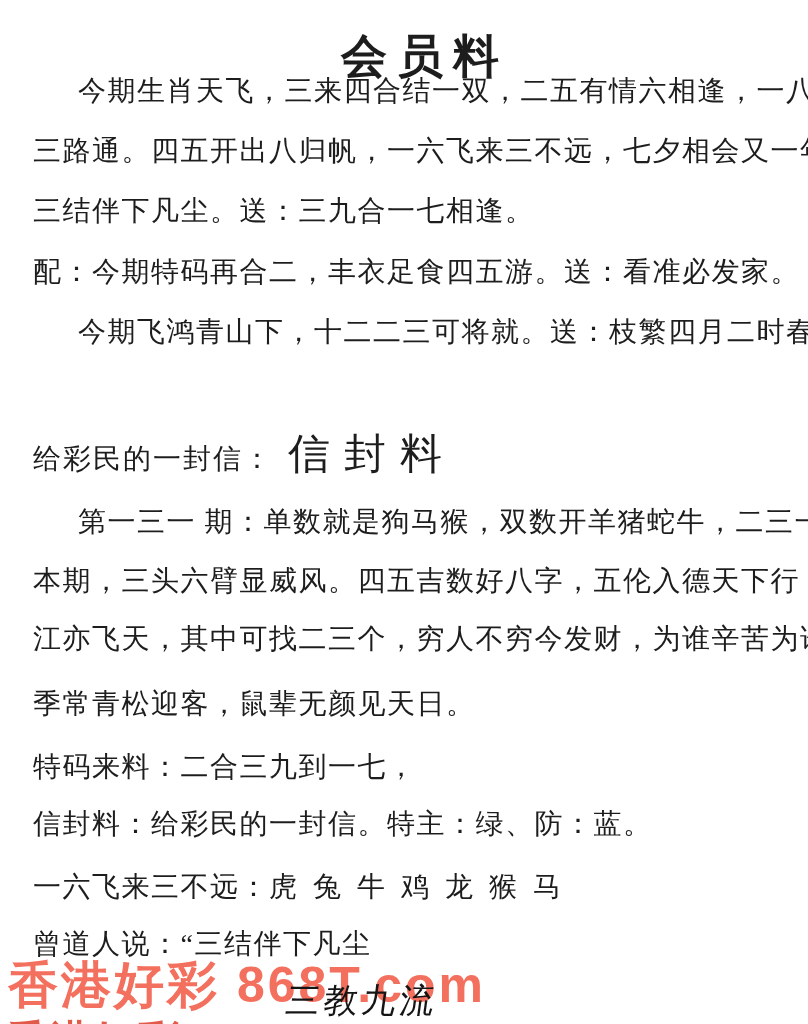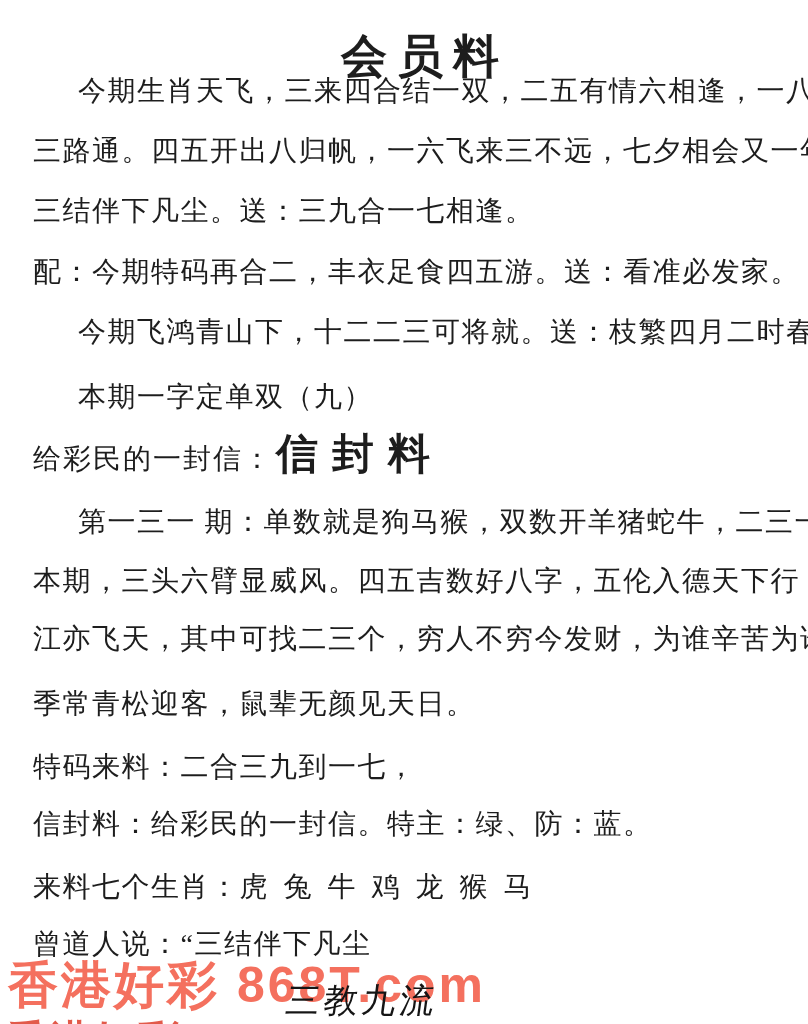--- a/index.html
+++ b/index.html
@@ -39,22 +39,22 @@
   .l10{top:685px}
   .l11{top:748px}
   .l12{top:805px}
   .l13{top:868px;word-spacing:6px;}
   .l14{top:925px}
   .envelope-label{
     position:absolute;left:33px;top:440px;
     font-size:28px;letter-spacing:2px;white-space:pre;
   }
   .envelope-title{
-    position:absolute;left:276px;top:426px;
-    font-size:42px;font-weight:bold;letter-spacing:14px;white-space:pre;
+    position:absolute;left:288px;top:426px;
+    font-size:42px;font-weight:normal;letter-spacing:14px;white-space:pre;
   }
   .watermark{
     position:absolute;left:8px;top:952px;z-index:1;
     font-family:"Liberation Sans","DejaVu Sans",sans-serif;
     font-size:50px;font-weight:800;letter-spacing:3px;
     color:var(--wm);white-space:pre;
   }
   .stamp{
     position:absolute;left:286px;top:978px;z-index:2;
     font-size:34px;color:#151515;letter-spacing:4px;
@@ -73,31 +73,30 @@
 
 <div class="page">
 
   <h1 class="doc-title">会员料</h1>
 
   <div class="line indent l1">今期生肖天飞，三来四合结一双，二五有情六相逢，一八有义</div>
   <div class="line l2">三路通。四五开出八归帆，一六飞来三不远，七夕相会又一年，一</div>
   <div class="line l4">配：今期特码再合二，丰衣足食四五游。送：看准必发家。</div>
   <div class="line l3">三结伴下凡尘。送：三九合一七相逢。</div>
   <div class="line indent l5">今期飞鸿青山下，十二二三可将就。送：枝繁四月二时春</div>
-  <div class="line indent l6">本期一字定单双（九）</div>
 
   <div class="envelope-label">给彩民的一封信：</div>
   <div class="envelope-title">信封料</div>
 
   <div class="line indent l7">第一三一 期：单数就是狗马猴，双数开羊猪蛇牛，二三一七应</div>
   <div class="line l8">本期，三头六臂显威风。四五吉数好八字，五伦入德天下行，猛龙过</div>
   <div class="line l9">江亦飞天，其中可找二三个，穷人不穷今发财，为谁辛苦为谁忙，四</div>
   <div class="line l10">季常青松迎客，鼠辈无颜见天日。</div>
   <div class="line l11">特码来料：二合三九到一七，</div>
   <div class="line l12">信封料：给彩民的一封信。特主：绿、防：蓝。</div>
-  <div class="line l13">来料七个生肖：虎 兔 牛 鸡 龙 猴 马</div>
+  <div class="line l13">一六飞来三不远：虎 兔 牛 鸡 龙 猴 马</div>
   <div class="line l14">曾道人说：“三结伴下凡尘</div>
 
   <div class="watermark">香港好彩 868T.com</div>
   <div class="stamp">三教九流</div>
   <div class="watermark-cut">香港好彩 868T.com</div>
 
 </div>
 
 </body></html>

